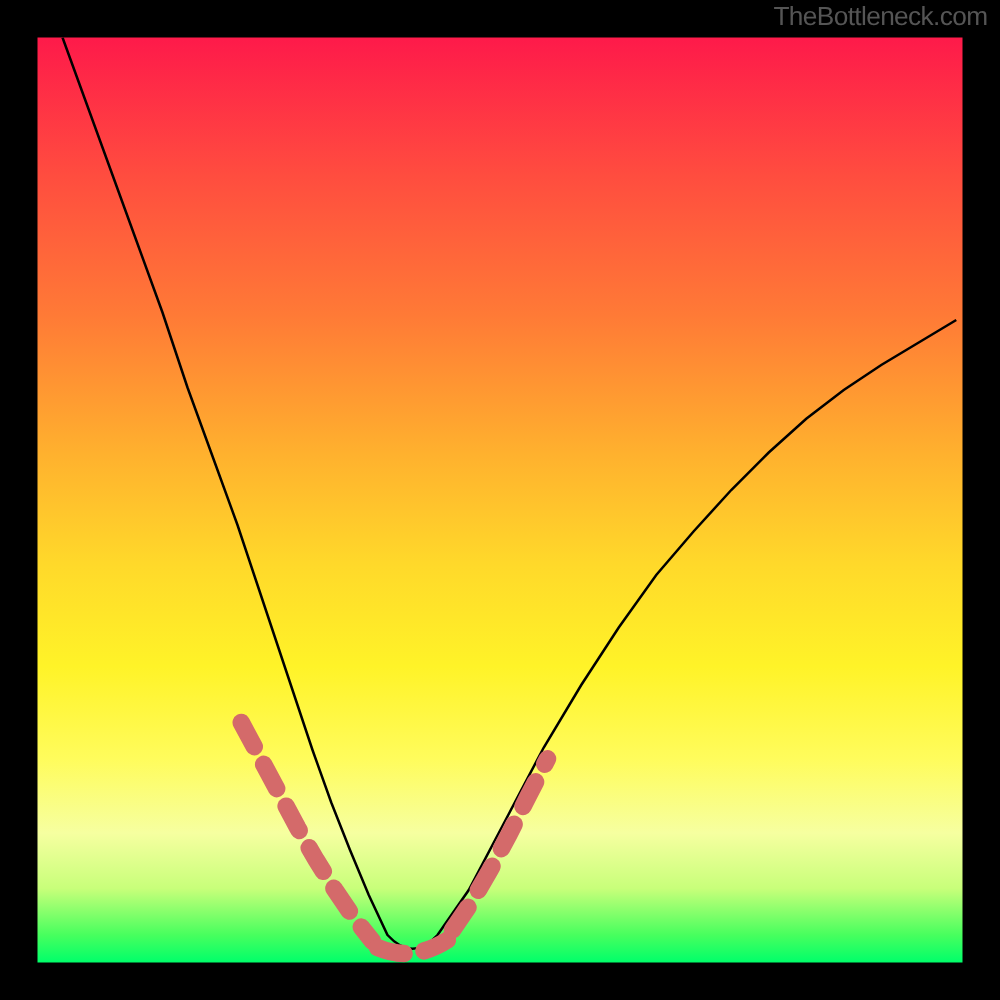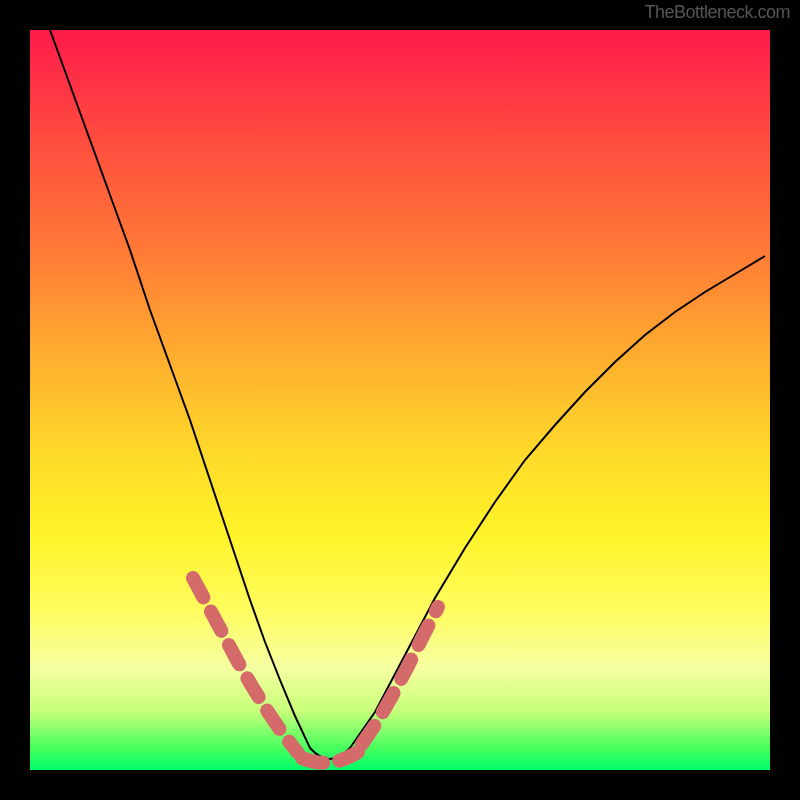--- a/index.html
+++ b/index.html
@@ -9,21 +9,21 @@
     height: 800px;
     background: #000;
     overflow: hidden;
     font-family: Arial, Helvetica, sans-serif;
   }
   .attribution {
     position: absolute;
     top: 2px;
     right: 10px;
     color: #555;
-    font-size: 18px;
+    font-size: 21px;
     font-weight: 500;
     z-index: 10;
     letter-spacing: -0.5px;
   }
   .plot-area {
     position: absolute;
     left: 30px;
     top: 30px;
     width: 740px;
     height: 740px;

